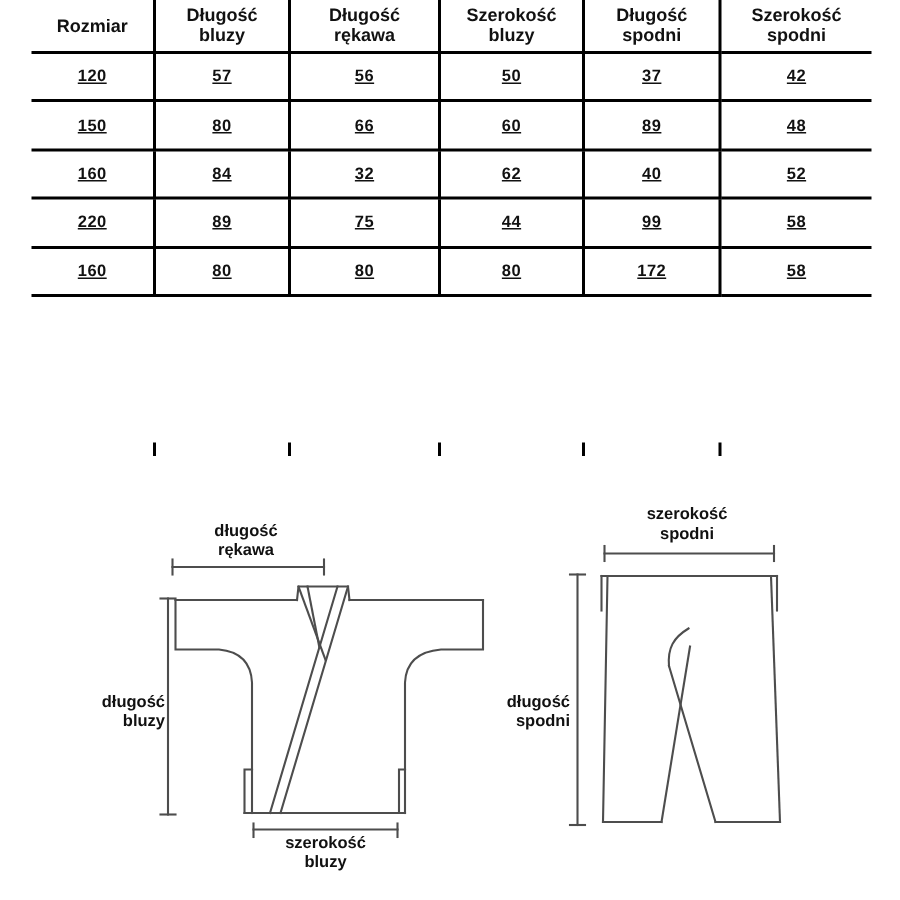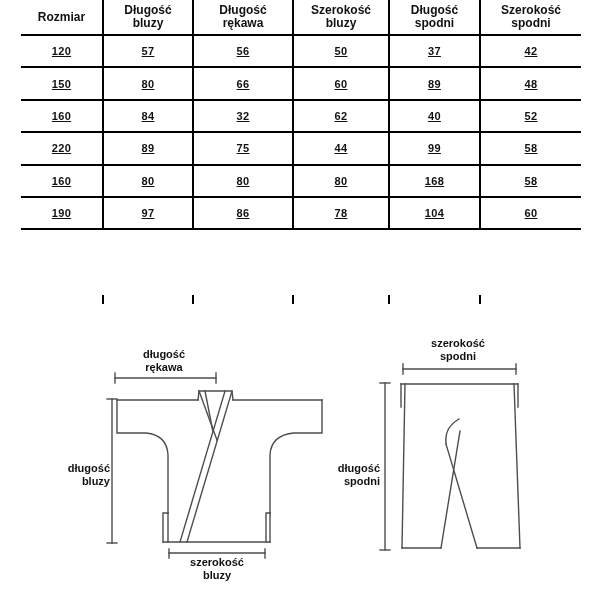--- a/index.html
+++ b/index.html
@@ -103,30 +103,22 @@
           <td>75</td>
           <td>44</td>
           <td>99</td>
           <td>58</td>
         </tr>
         <tr>
           <td>160</td>
           <td>80</td>
           <td>80</td>
           <td>80</td>
-          <td>168</td>
+          <td>172</td>
           <td>58</td>
-        </tr>
-        <tr>
-          <td>190</td>
-          <td>97</td>
-          <td>86</td>
-          <td>78</td>
-          <td>104</td>
-          <td>60</td>
         </tr>
       </tbody>
   </table>
   <div class="voh v1"></div>
   <div class="voh v2"></div>
   <div class="voh v3"></div>
   <div class="voh v4"></div>
   <div class="voh v5"></div>
 
   <svg class="diagram" viewBox="0 0 600 600">

